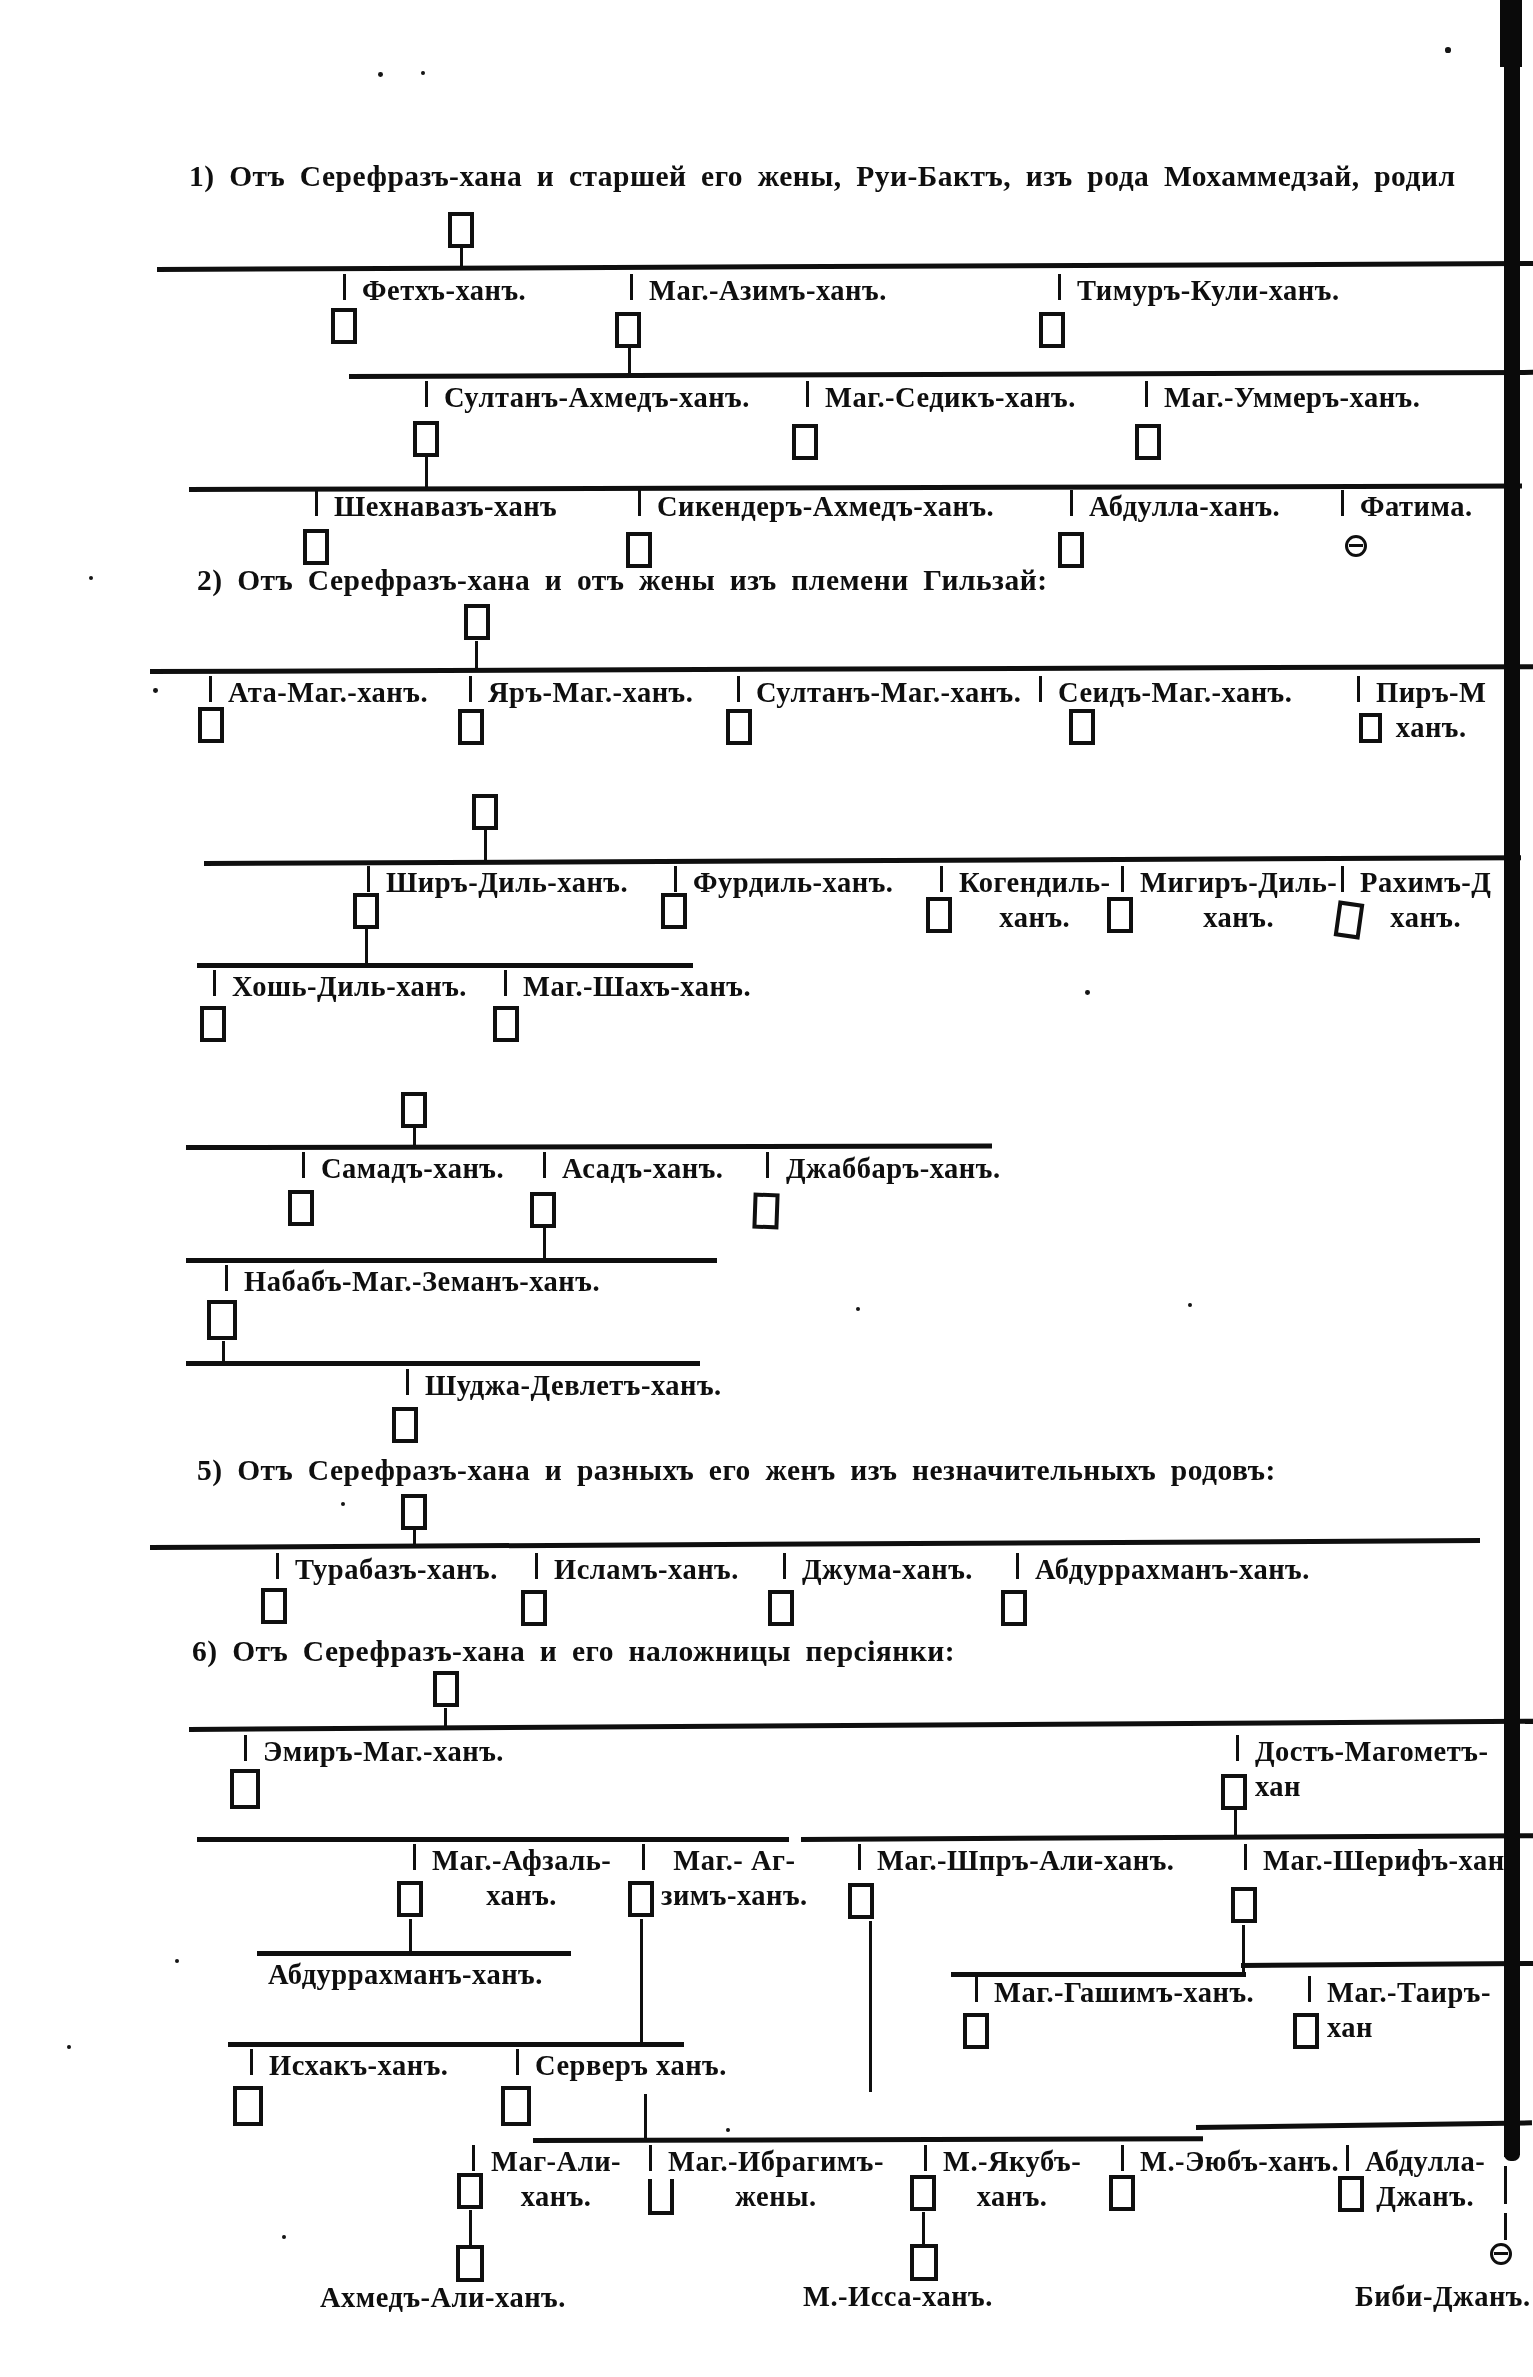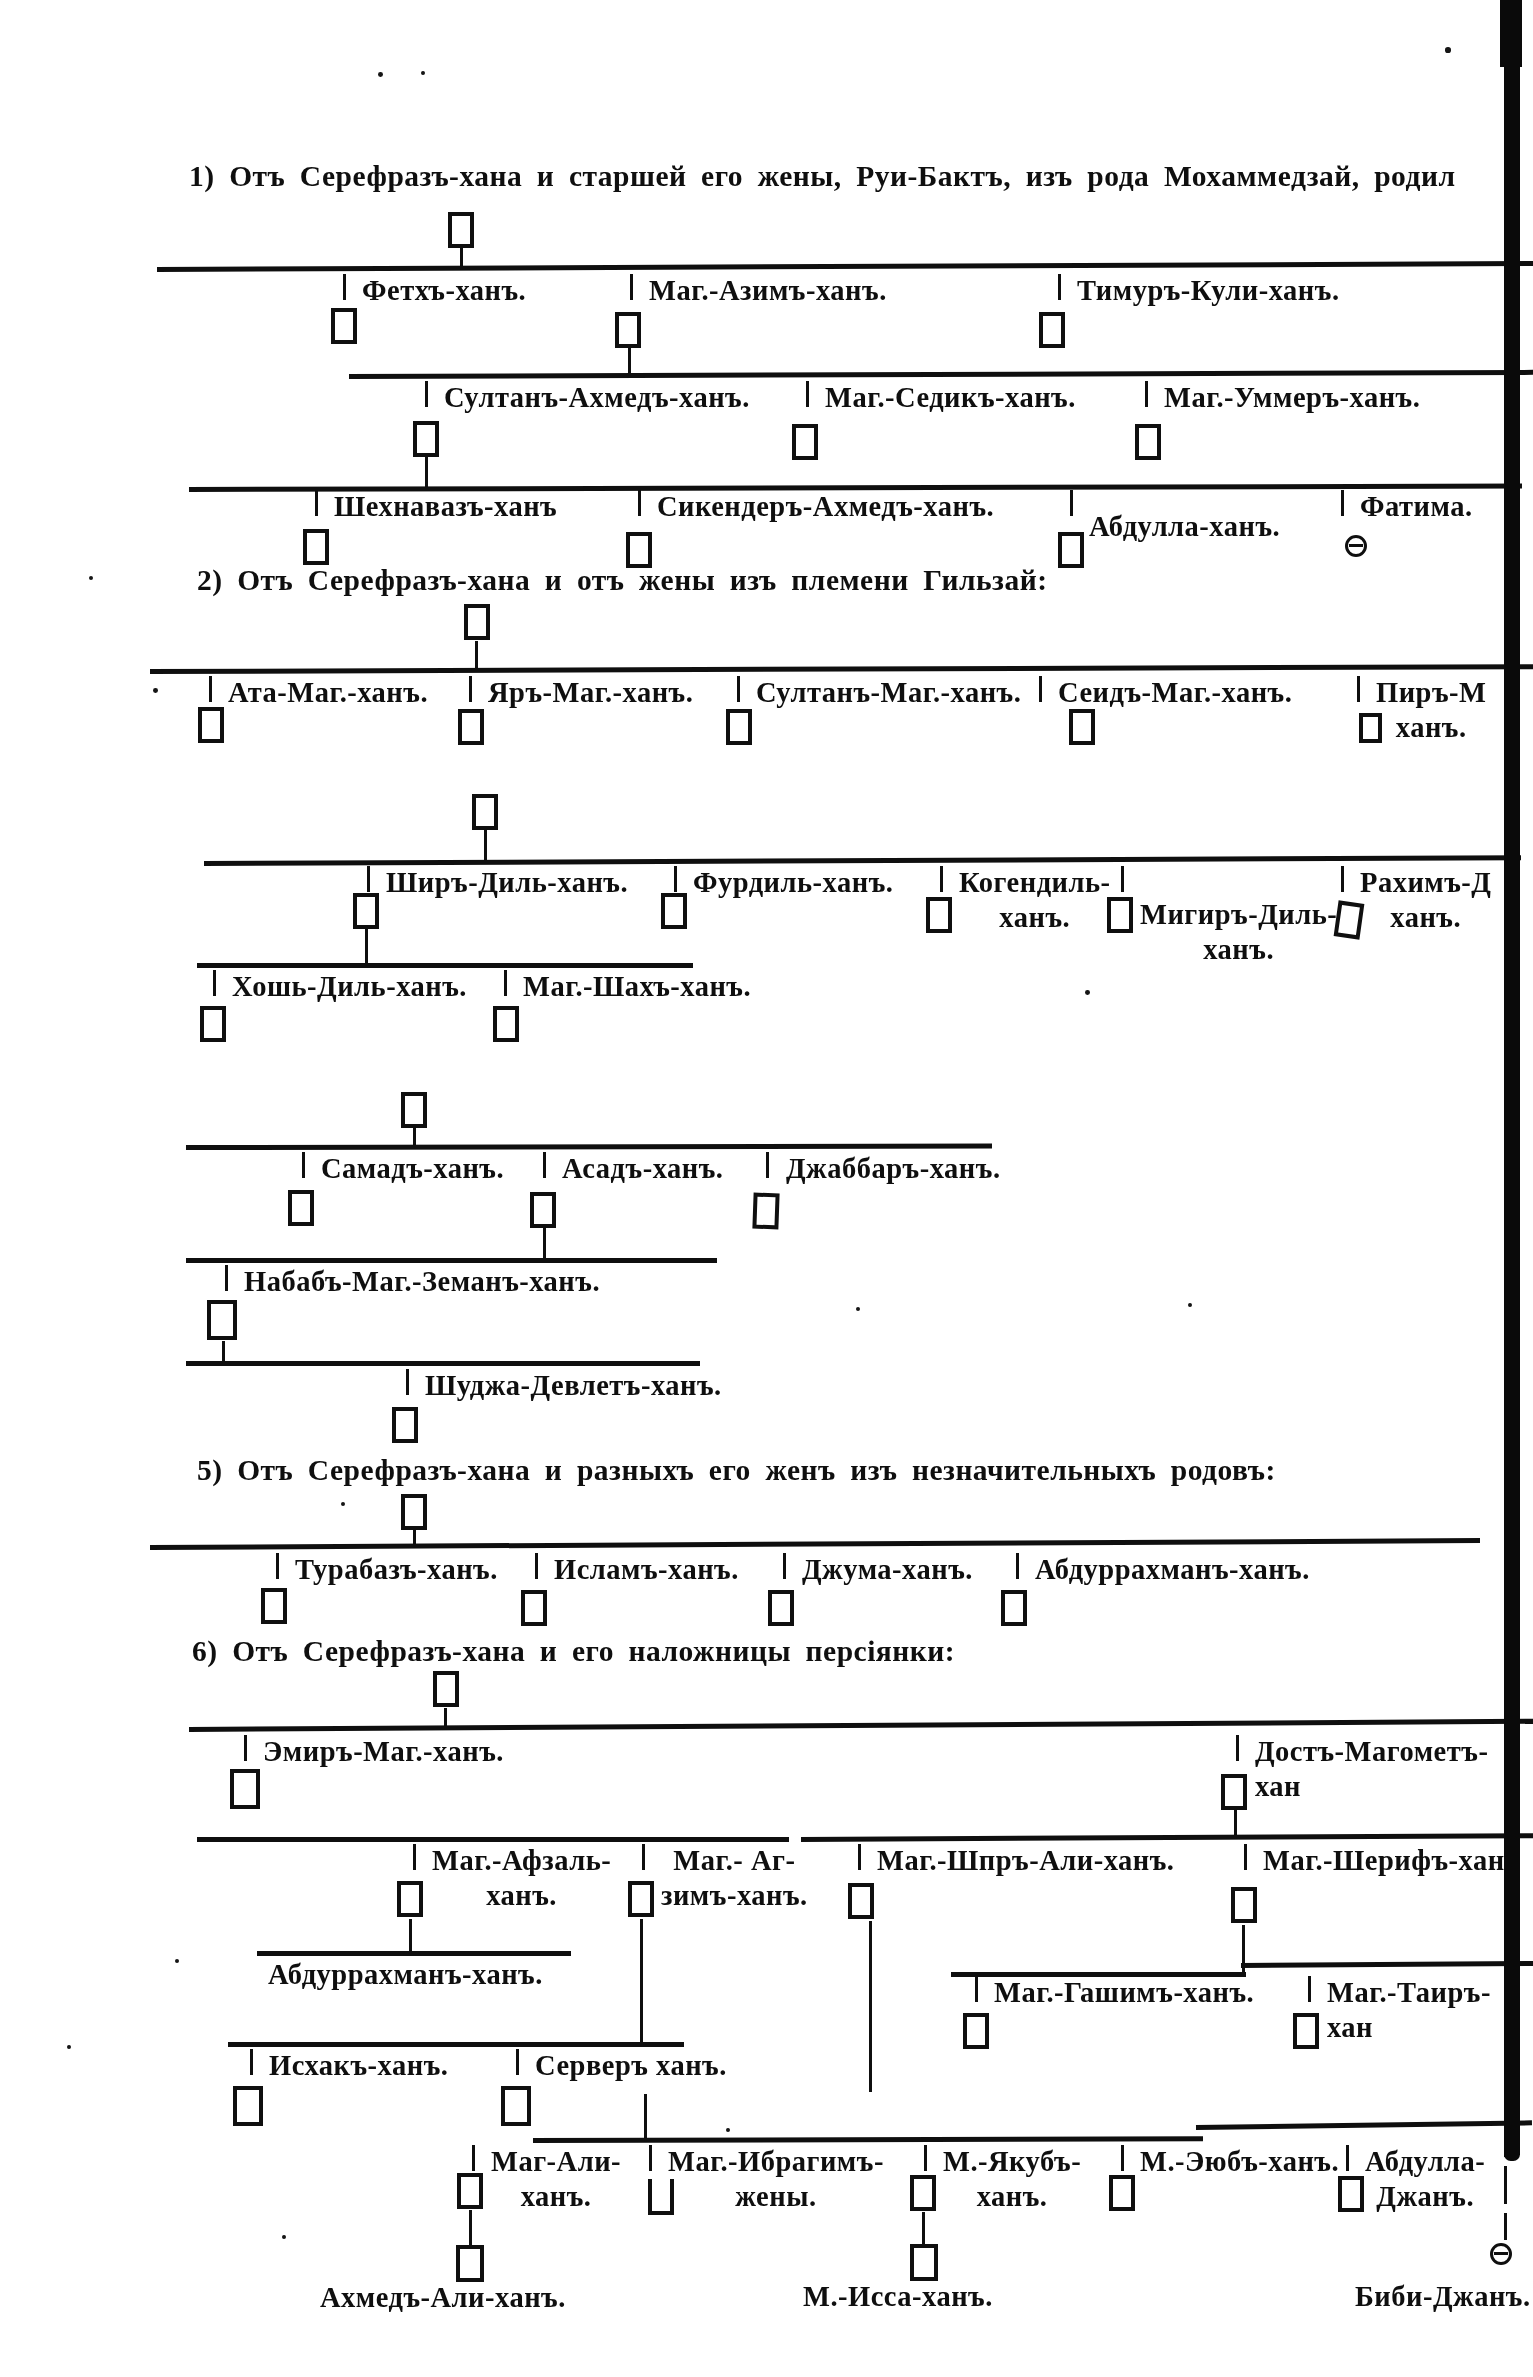--- a/index.html
+++ b/index.html
@@ -49,21 +49,21 @@
   <div class="sq" style="left:792px;top:424px;"></div>
   <div class="sq" style="left:1135px;top:424px;"></div>
   <div class="vln" style="left:425px;top:456px;height:31px;"></div>
 
   <div class="rule" style="left:189px;top:487px;width:1333px;transform:rotate(-0.15deg);"></div>
   <div class="bar" style="left:315px;top:490px;"></div>
   <div class="t" style="left:334px;top:490px;">Шехнавазъ-ханъ</div>
   <div class="bar" style="left:638px;top:490px;"></div>
   <div class="t" style="left:657px;top:490px;">Сикендеръ-Ахмедъ-ханъ.</div>
   <div class="bar" style="left:1070px;top:490px;"></div>
-  <div class="t" style="left:1089px;top:490px;margin-top:20px;">Абдулла-ханъ.</div>
+  <div class="t" style="left:1089px;top:490px;">Абдулла-ханъ.</div>
   <div class="bar" style="left:1341px;top:490px;"></div>
   <div class="t" style="left:1360px;top:490px;">Фатима.</div>
   <div class="sq" style="left:303px;top:529px;"></div>
   <div class="sq" style="left:626px;top:532px;"></div>
   <div class="sq" style="left:1058px;top:532px;"></div>
   <div class="circ" style="left:1345px;top:535px;"></div>
 
   <div class="h" style="left:197px;top:564px;">2) Отъ Серефразъ-хана и отъ жены изъ племени Гильзай:</div>
   <div class="sq" style="left:464px;top:604px;"></div>
   <div class="vln" style="left:475px;top:641px;height:27px;"></div>
@@ -91,21 +91,21 @@
   <div class="rule" style="left:204px;top:861px;width:1317px;transform:rotate(-0.25deg);"></div>
 
   <div class="bar" style="left:367px;top:866px;"></div>
   <div class="t" style="left:386px;top:866px;">Ширъ-Диль-ханъ.</div>
   <div class="bar" style="left:674px;top:866px;"></div>
   <div class="t" style="left:693px;top:866px;">Фурдиль-ханъ.</div>
   <div class="bar" style="left:940px;top:866px;"></div>
   <div class="t ctr" style="left:959px;top:866px;">Когендиль-
 ханъ.</div>
   <div class="bar" style="left:1121px;top:866px;"></div>
-  <div class="t ctr" style="left:1140px;top:866px;margin-top:32px;">Мигиръ-Диль-
+  <div class="t ctr" style="left:1140px;top:866px;">Мигиръ-Диль-
 ханъ.</div>
   <div class="bar" style="left:1341px;top:866px;"></div>
   <div class="t ctr" style="left:1360px;top:866px;">Рахимъ-Д
 ханъ.</div>
   <div class="sq" style="left:353px;top:893px;"></div>
   <div class="sq" style="left:661px;top:893px;"></div>
   <div class="sq" style="left:926px;top:897px;"></div>
   <div class="sq" style="left:1107px;top:897px;"></div>
   <div class="sq" style="left:1336px;top:902px;transform:rotate(8deg);"></div>
   <div class="vln" style="left:365px;top:928px;height:35px;"></div>

